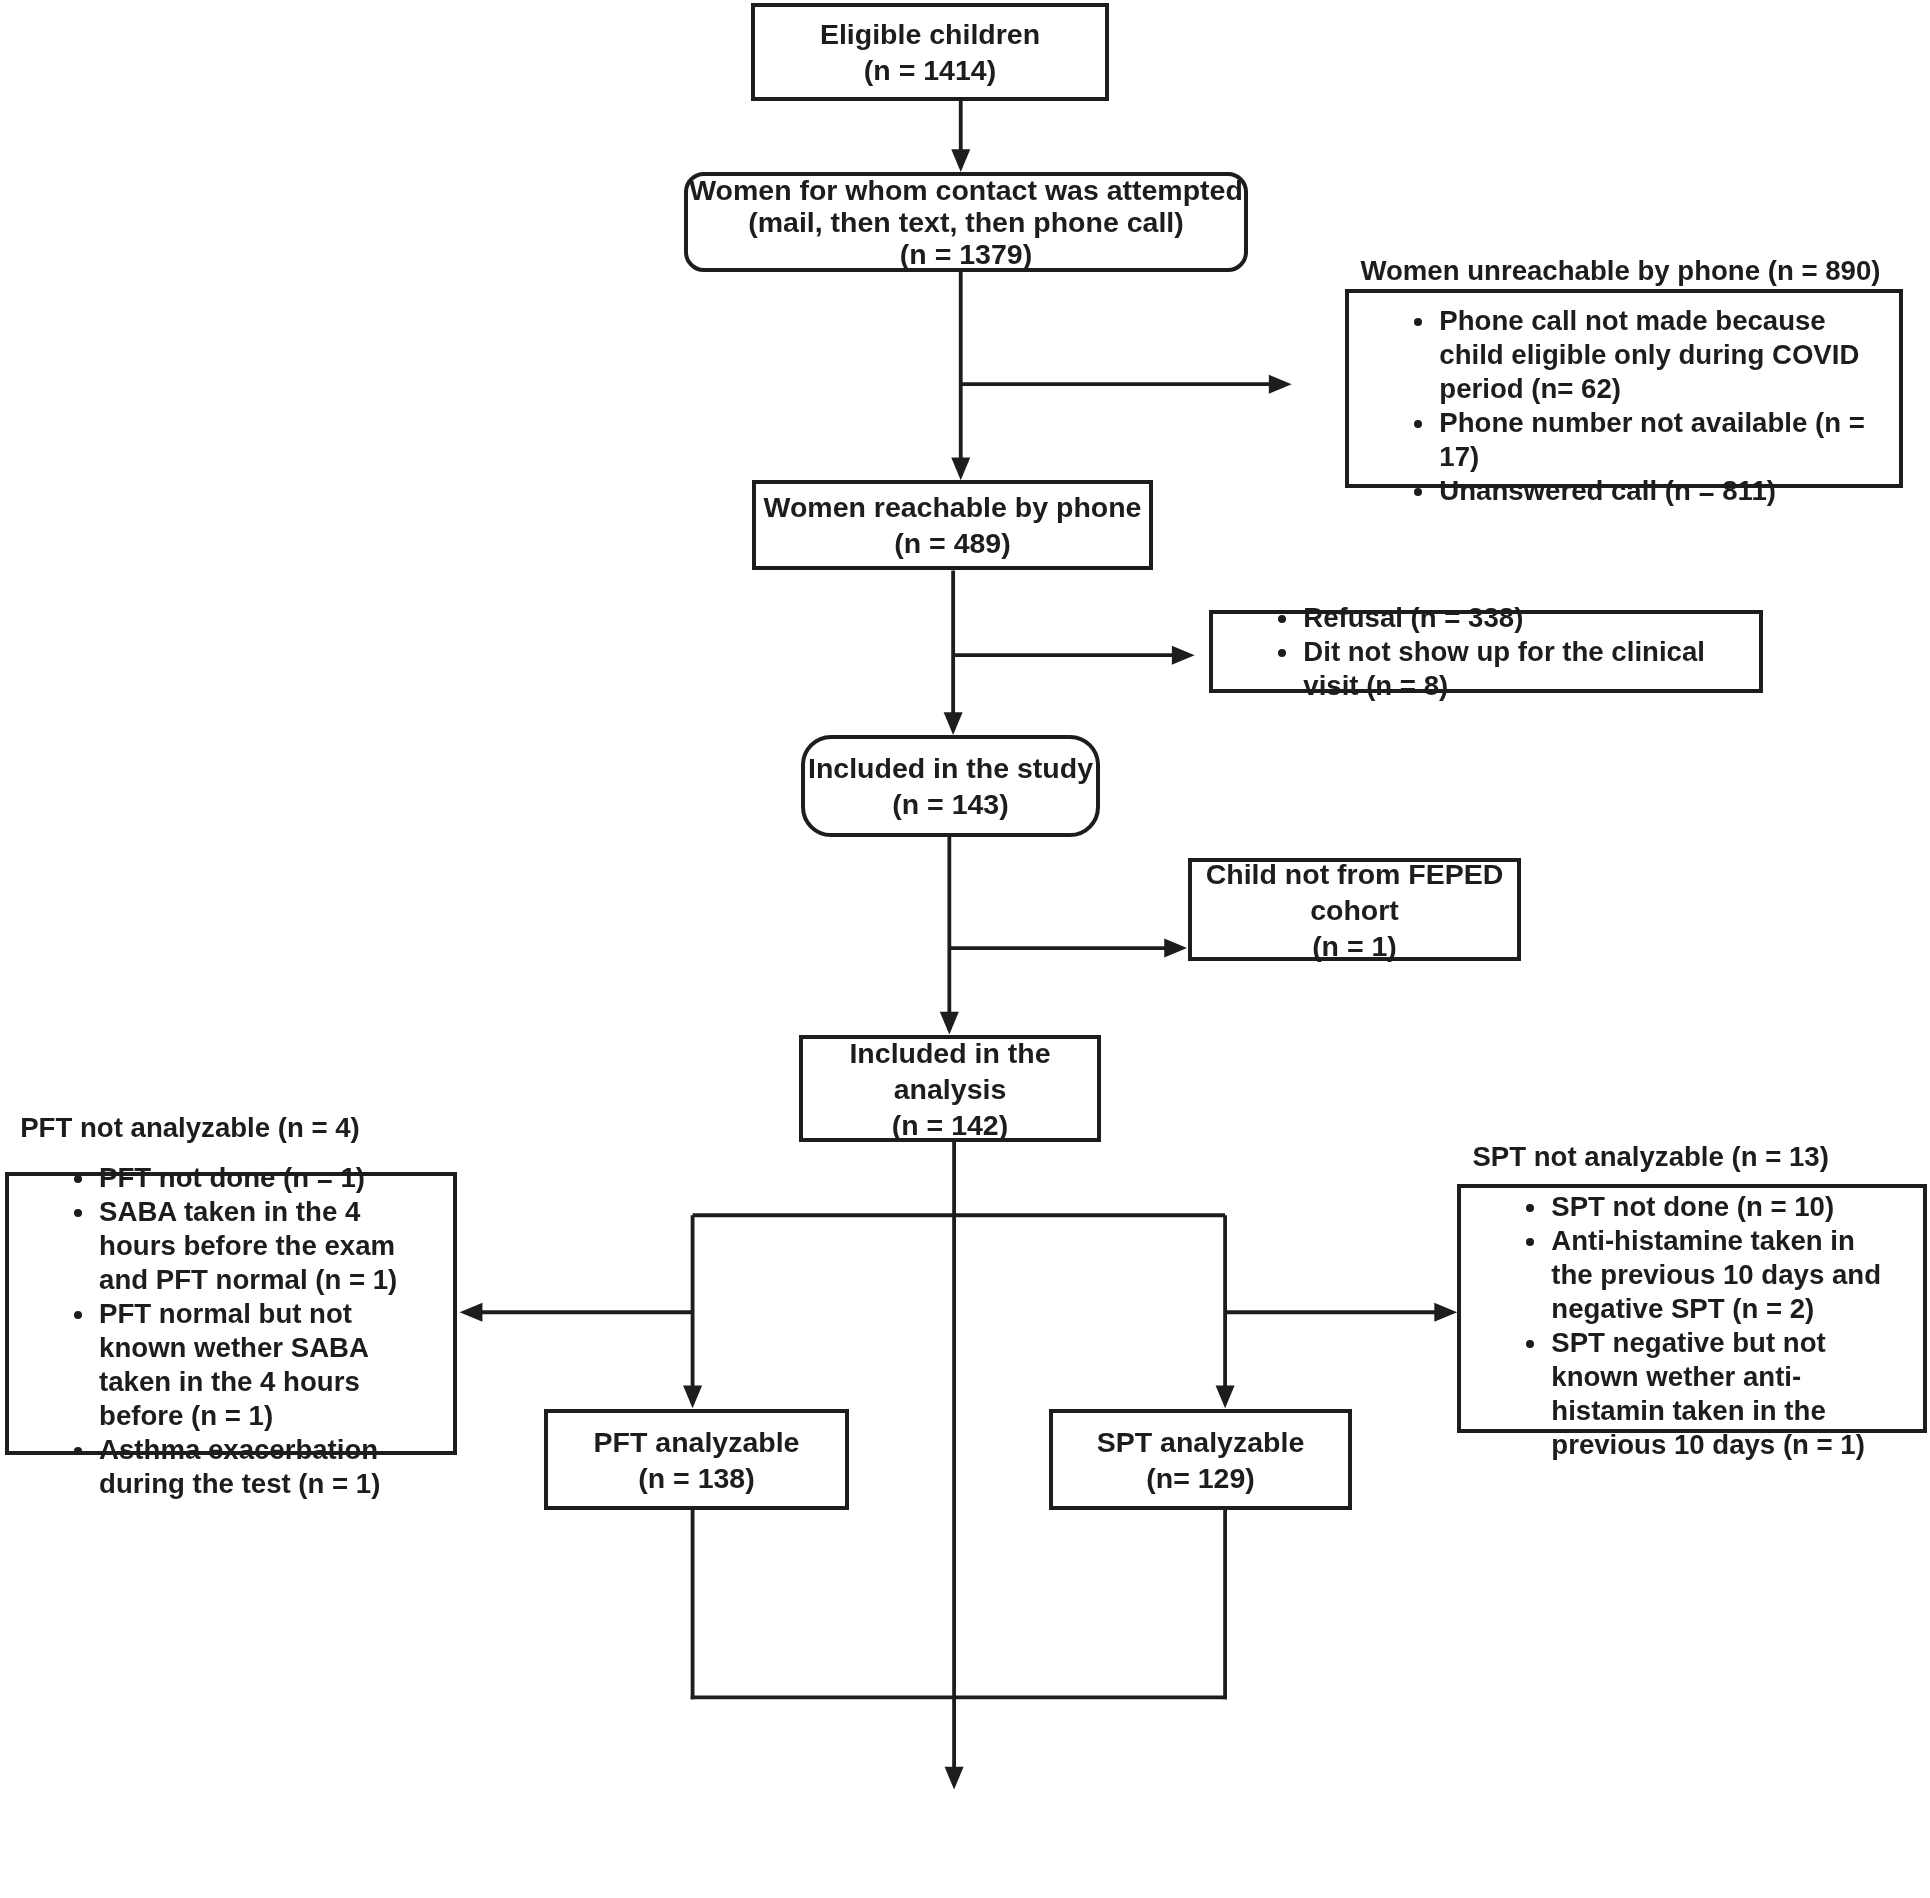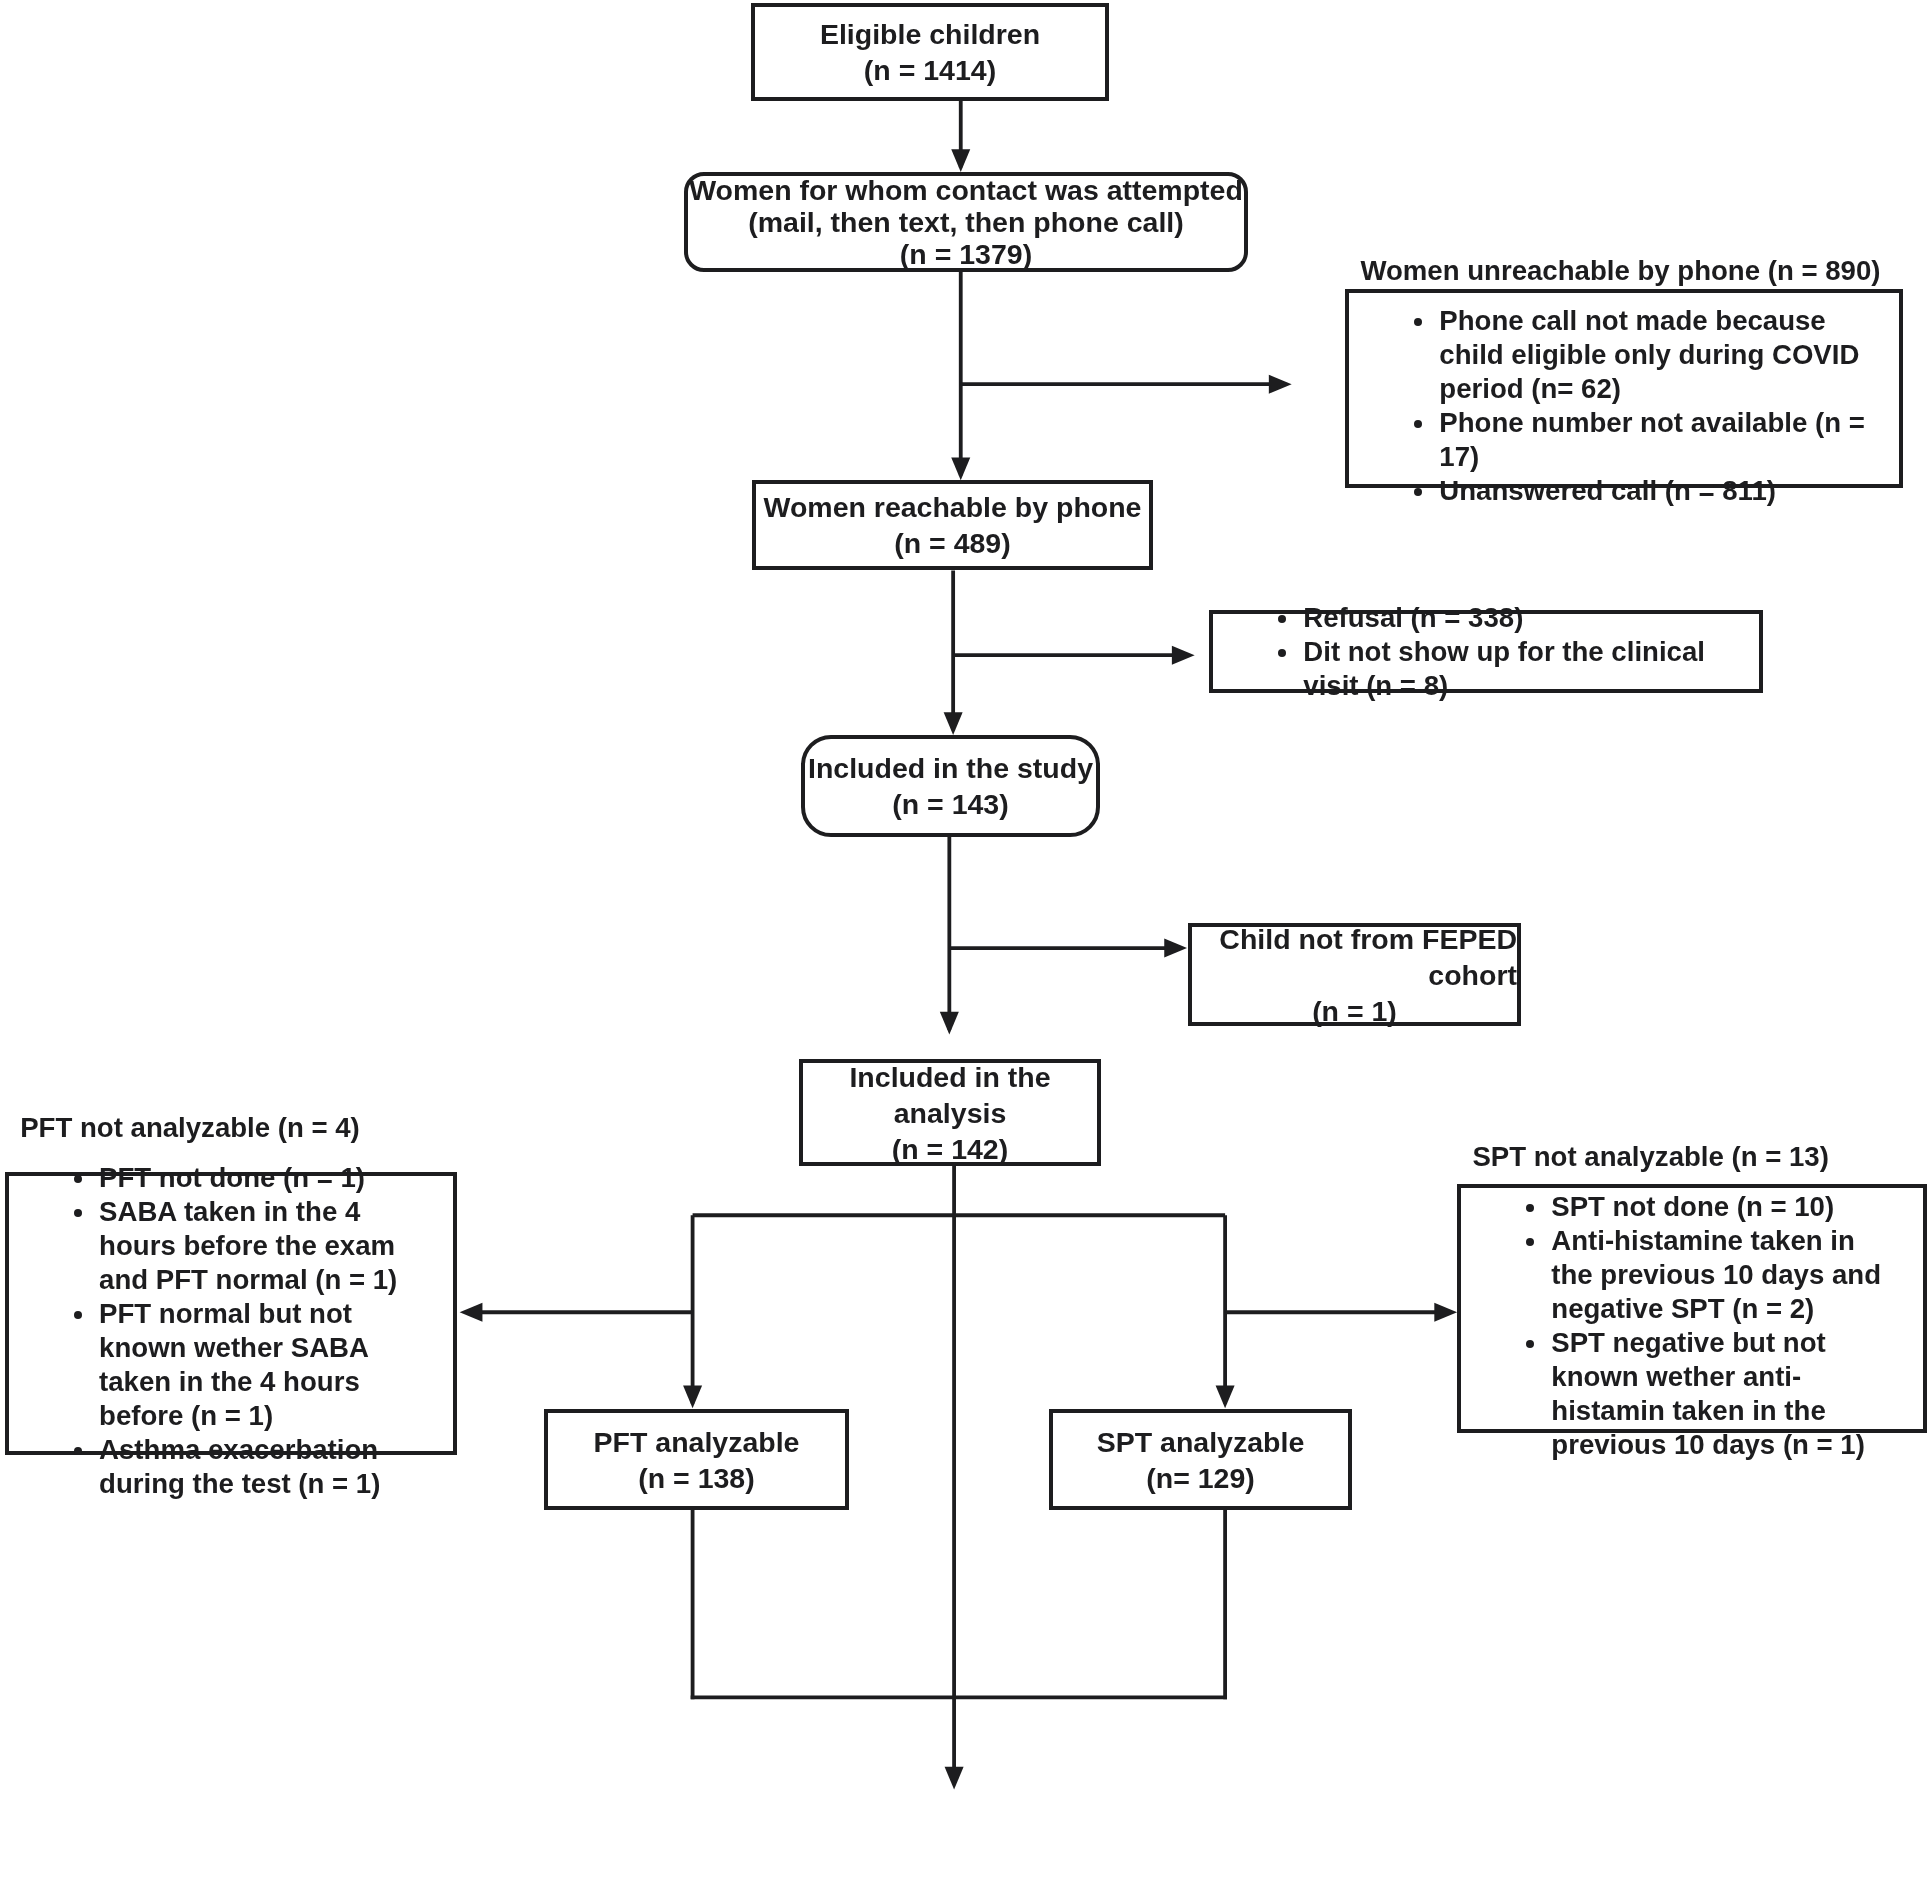--- a/index.html
+++ b/index.html
@@ -155,26 +155,26 @@
       <li>Refusal (n = 338)</li>
       <li>Dit not show up for the clinical visit (n = 8)</li>
     </ul>
   </div>
 
   <div class="box center-box" style="left:801px;top:735px;width:299px;height:102px;border-radius:30px;">
     <div>Included in the study</div>
     <div>(n = 143)</div>
   </div>
 
-  <div class="box center-box" style="left:1188px;top:923px;width:333px;height:103px;text-align:right;">
+  <div class="box center-box" style="left:1188px;top:858px;width:333px;height:103px;">
     <div>Child not from FEPED cohort</div>
     <div>(n = 1)</div>
   </div>
 
-  <div class="box center-box" style="left:799px;top:1035px;width:302px;height:107px;margin-top:24px;">
+  <div class="box center-box" style="left:799px;top:1035px;width:302px;height:107px;">
     <div>Included in the analysis</div>
     <div>(n = 142)</div>
   </div>
 
   <div class="box bullet-box" style="left:4.8px;top:1172px;width:452px;height:283px;">
     <div>PFT not analyzable (n = 4)</div>
     <ul>
       <li>PFT not done (n = 1)</li>
       <li>SABA taken in the 4 hours before the exam and PFT normal (n = 1)</li>
       <li>PFT normal but not known wether SABA taken in the 4 hours before (n = 1)</li>

